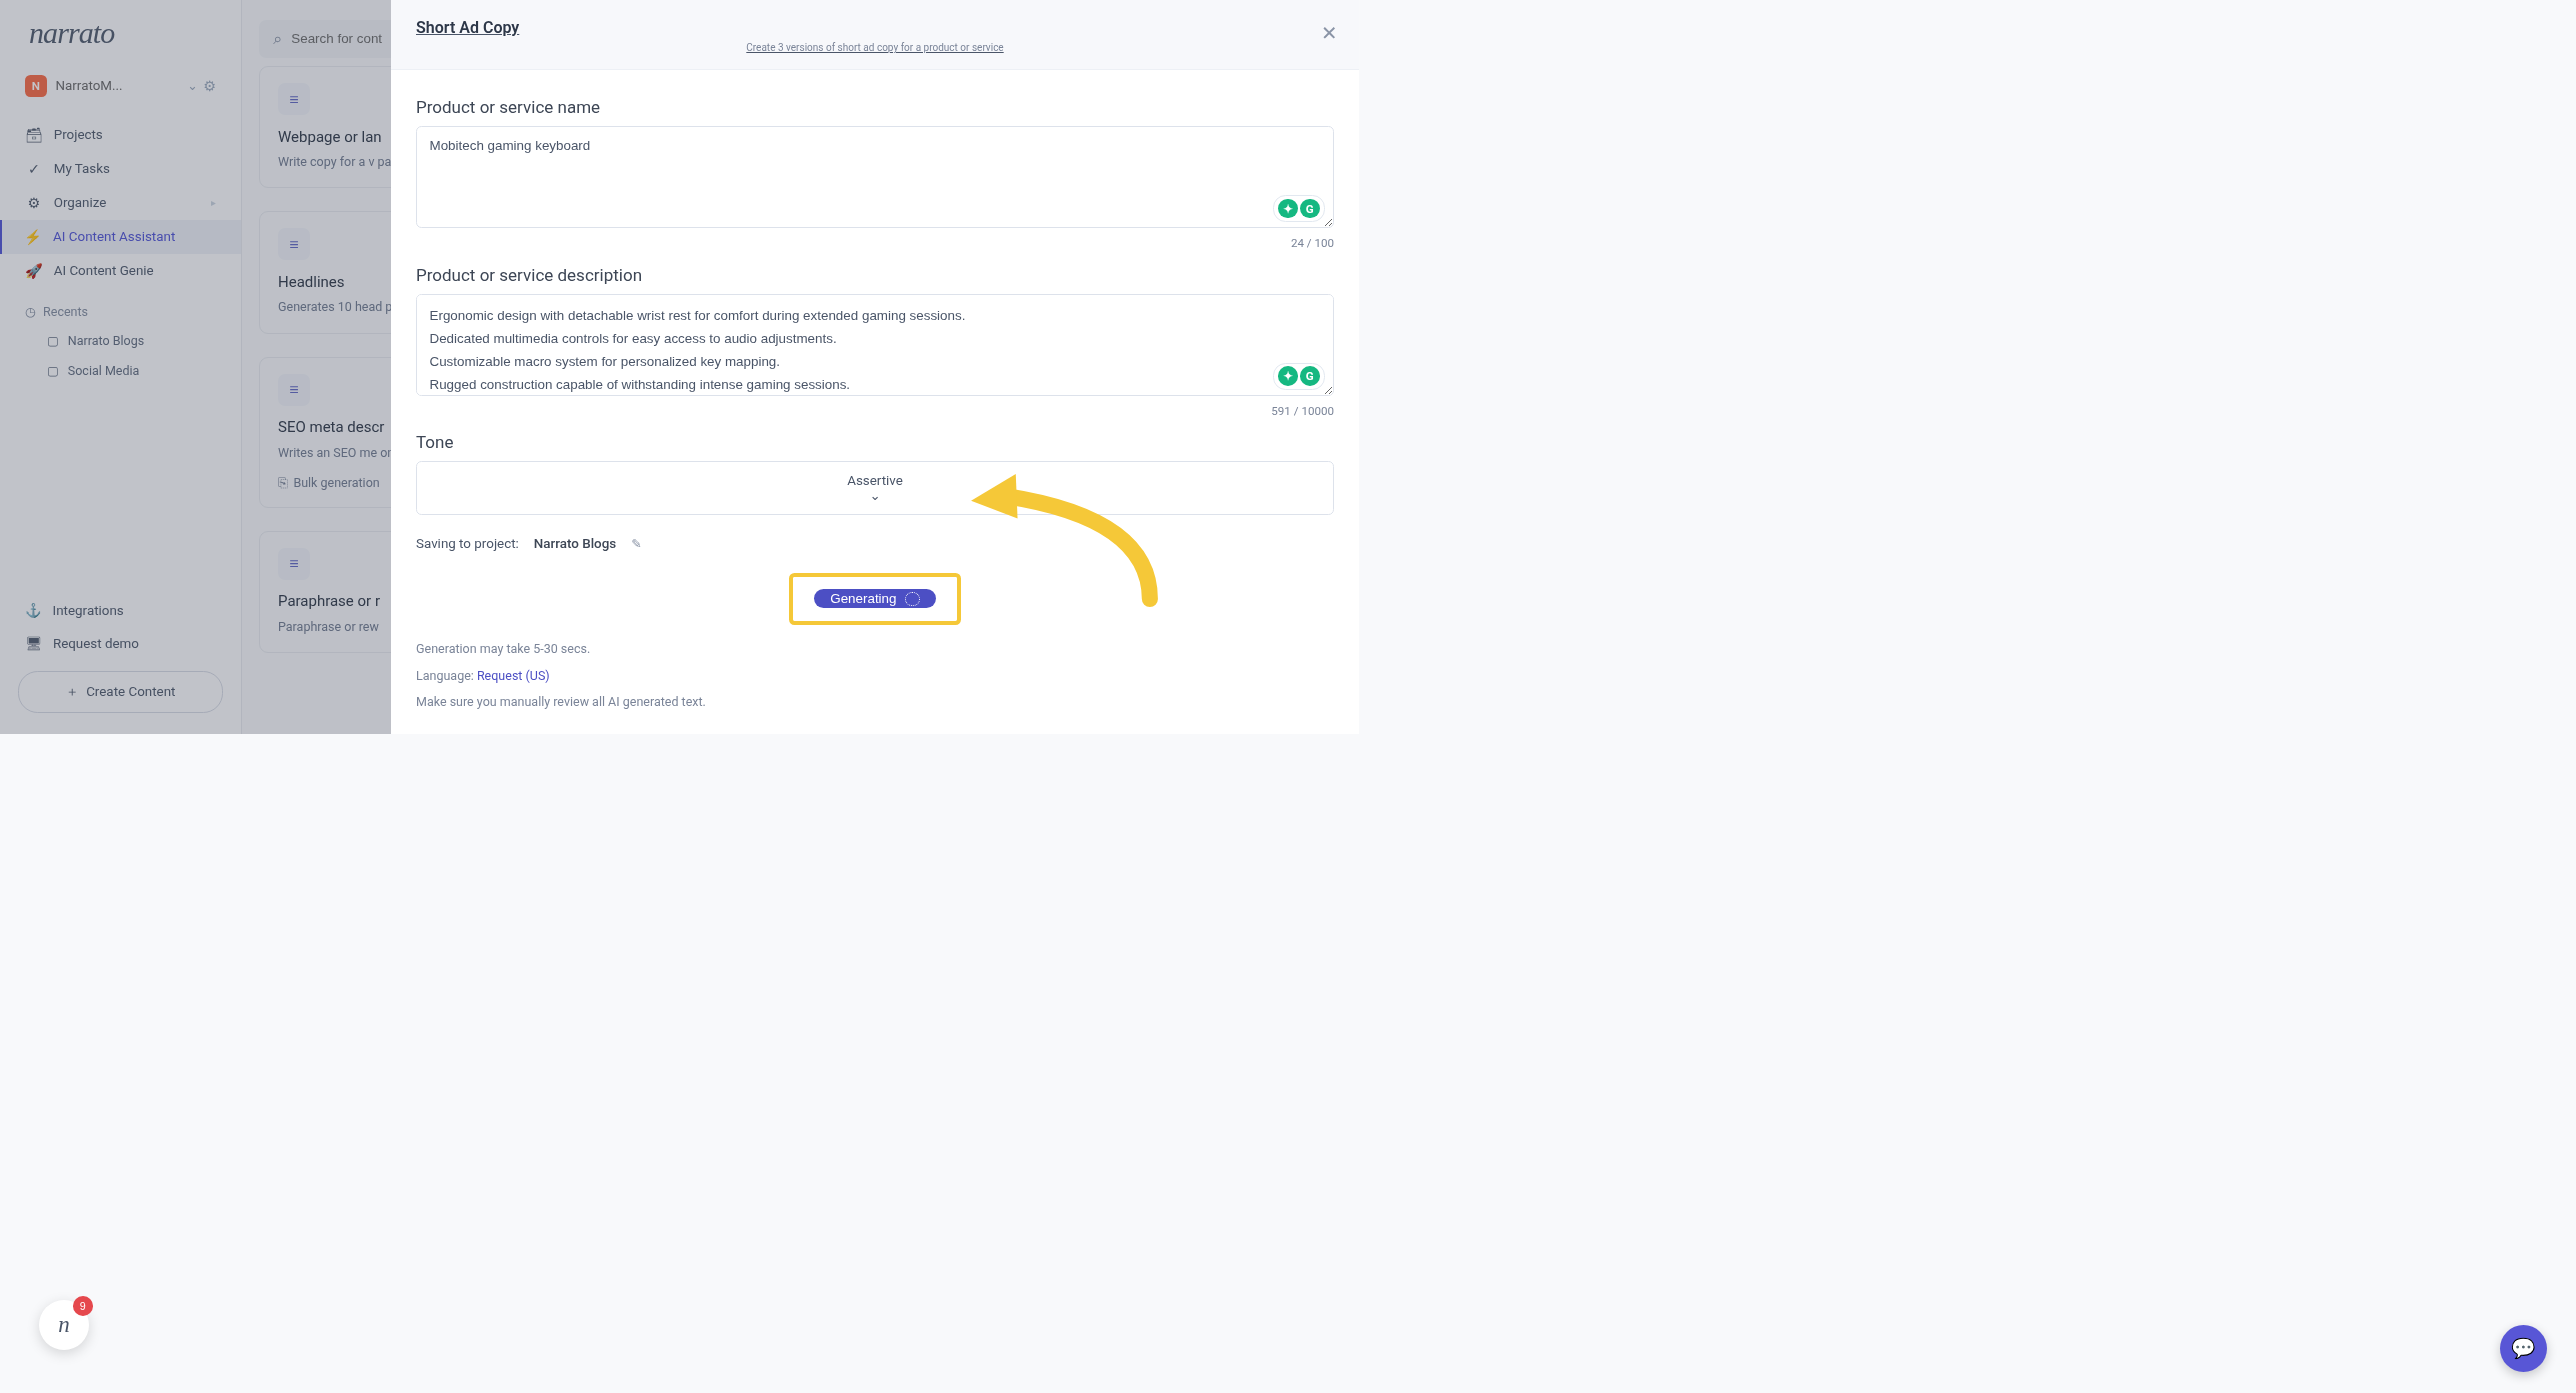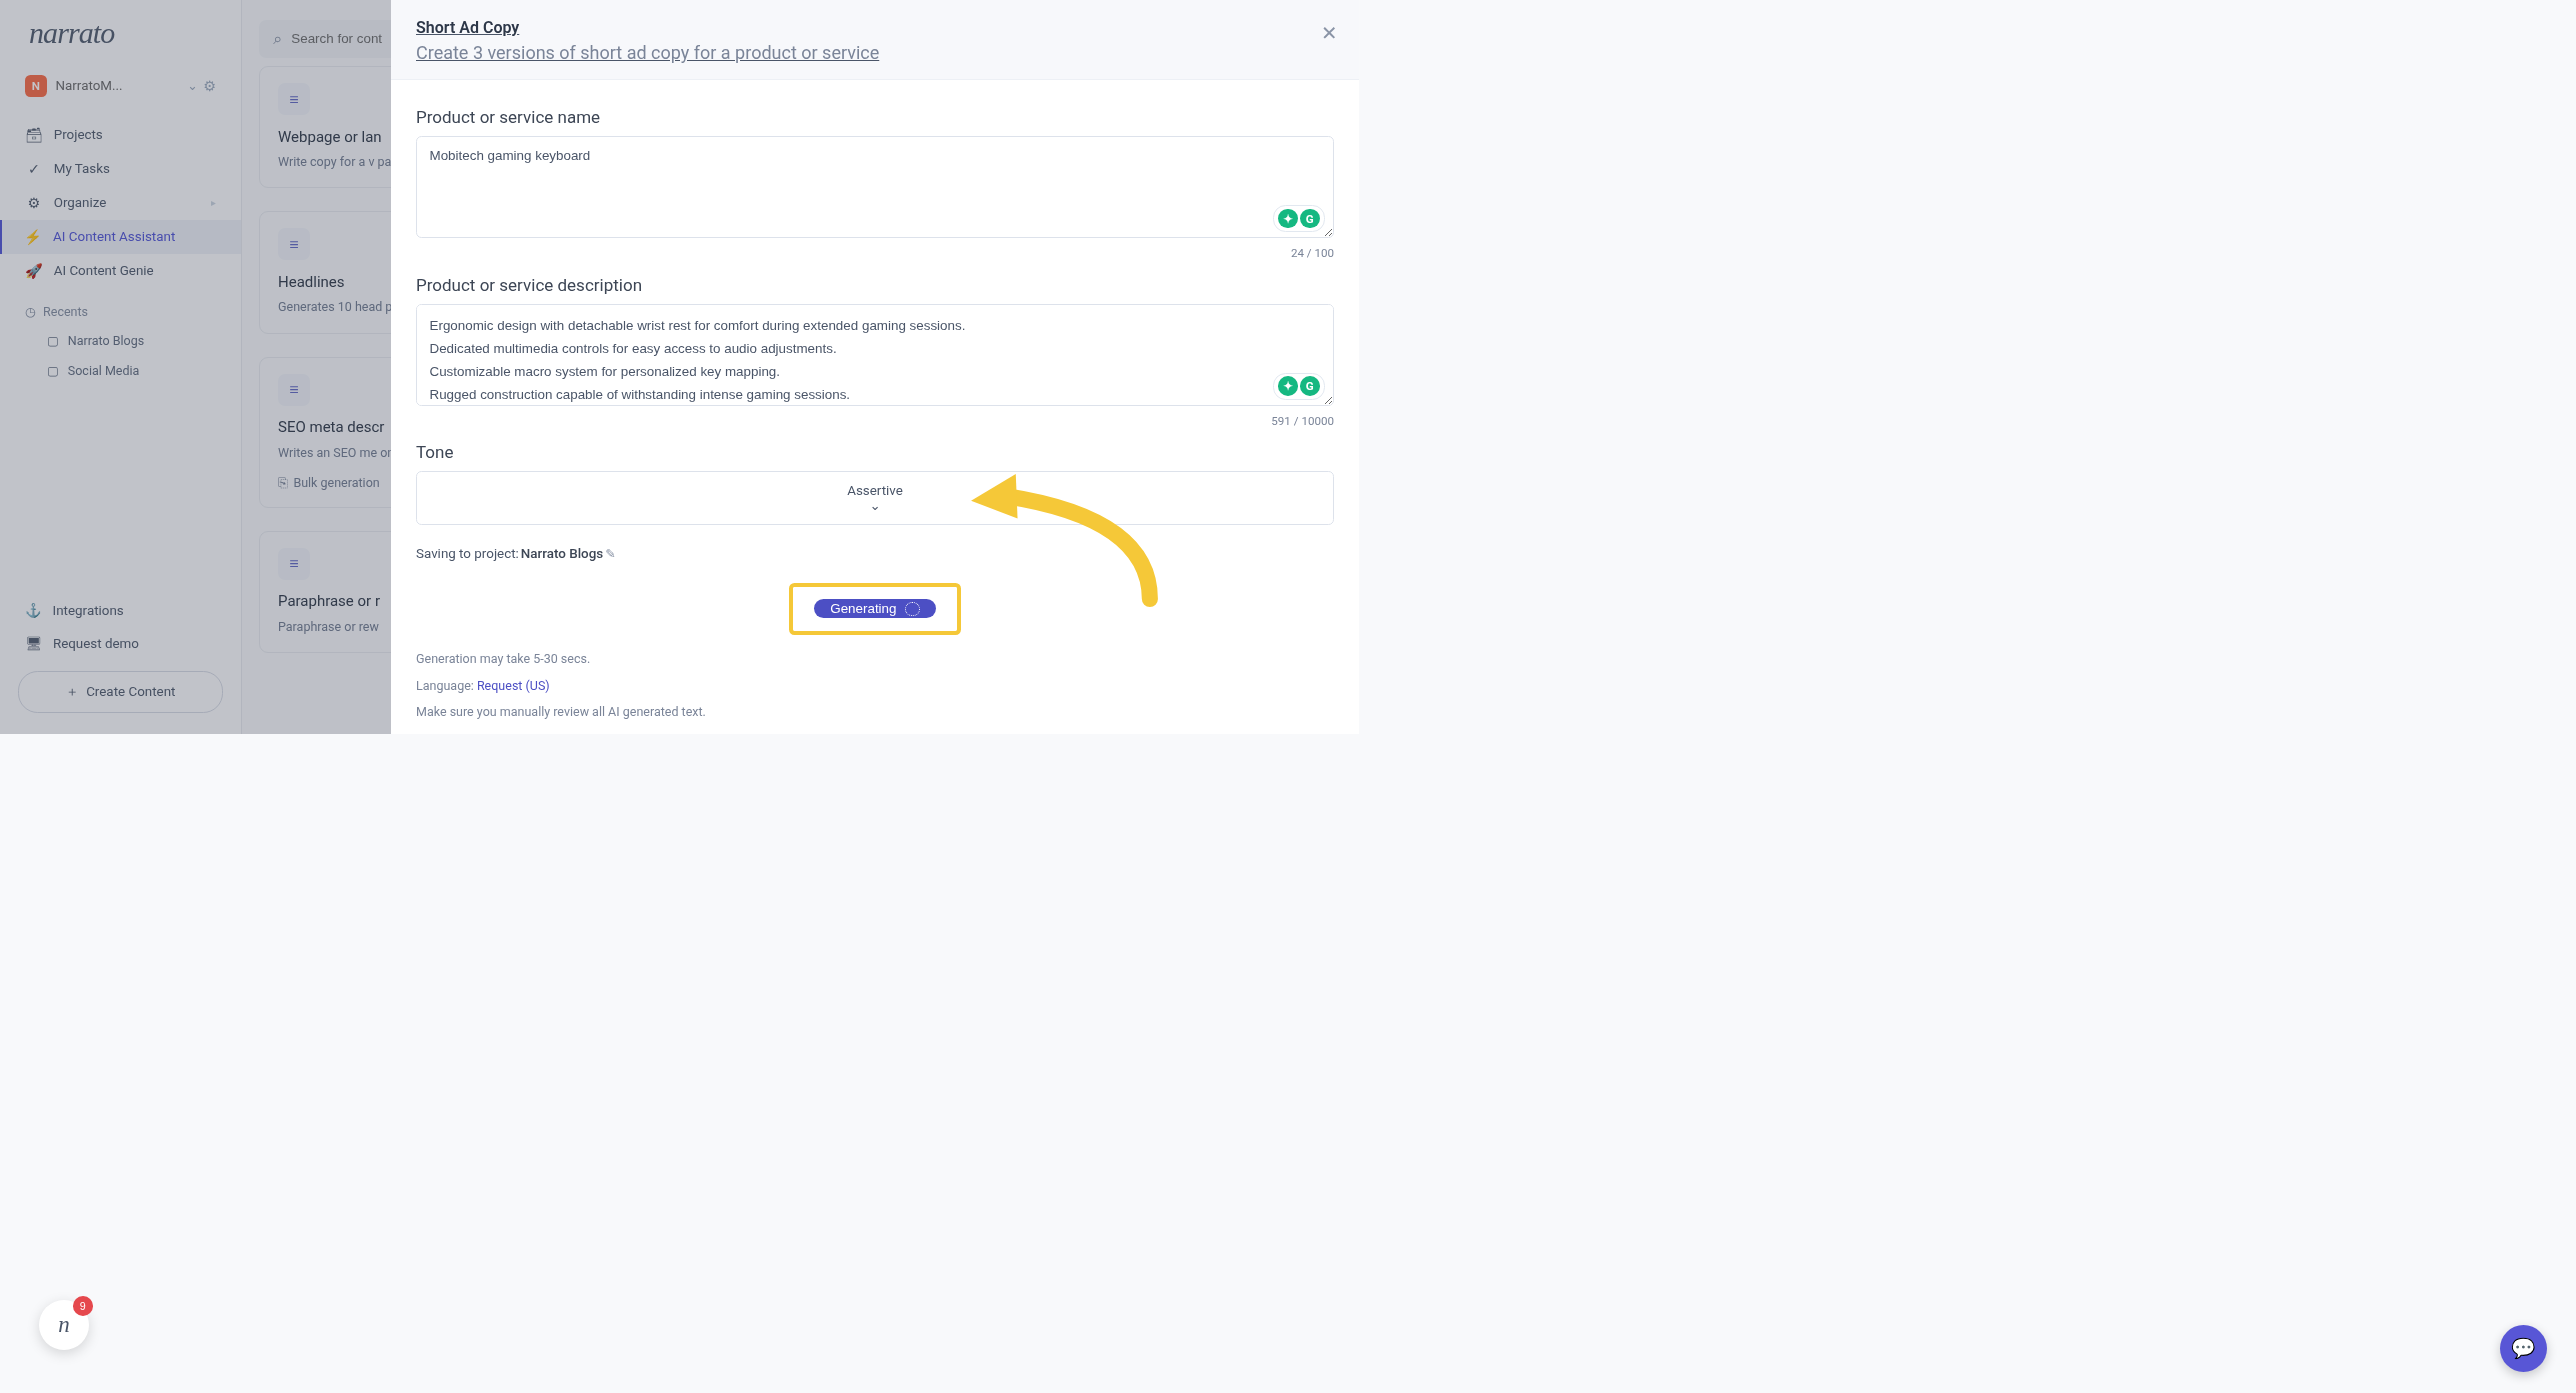--- a/index.html
+++ b/index.html
@@ -180,21 +180,21 @@
     flex-direction: column;
   }
   .panel-header {
     background: #f7f8fb;
     padding: 18px 25px 16px;
     border-bottom: 0.9px solid #edf0f5;
     position: relative;
     text-decoration: underline;
   }
   .panel-title { font-size: 16px; font-weight: 600; color: #2d3748; margin-bottom: 5.4px; }
-  .panel-sub { font-size: 18px; color: #7a8498; }
+  .panel-sub { font-size: 10px; color: #7a8498; text-align: center; }
   .panel-close { position: absolute; right: 21.5px; top: 21.5px; font-size: 19.7px; color: #8a94a6; cursor: pointer; }
   
   .panel-body {
     padding: 19.7px 25px;
     flex: 1;
     overflow-y: auto;
   }
   .field-label { font-size: 17px; color: #3d4655; margin-bottom: 9px; margin-top: 7px; }
   .textarea {
     width: 100%;
@@ -233,21 +233,21 @@
     padding: 10.7px 12.5px;
     font-size: 13.4px;
     color: #4a5568;
     display: flex;
     justify-content: space-between;
     align-items: center;
     margin-bottom: 21.5px;
     flex-direction: column;
   }
   
-  .saving-row { font-size: 13.4px; color: #4a5568; margin-bottom: 21.5px; display: flex; align-items: flex-start; gap: 2px; }
+  .saving-row { font-size: 13.4px; color: #4a5568; margin-bottom: 21.5px; display: flex; align-items: flex-start; gap: 15px; }
   .saving-val { color: #3d4655; font-weight: 500; }
   .edit-icon { color: #8a94a6; font-size: 12.5px; }
   
   .gen-btn-wrap {
     display: flex;
     justify-content: center;
     margin-bottom: 16px;
     position: relative;
   }
   .gen-highlight {

